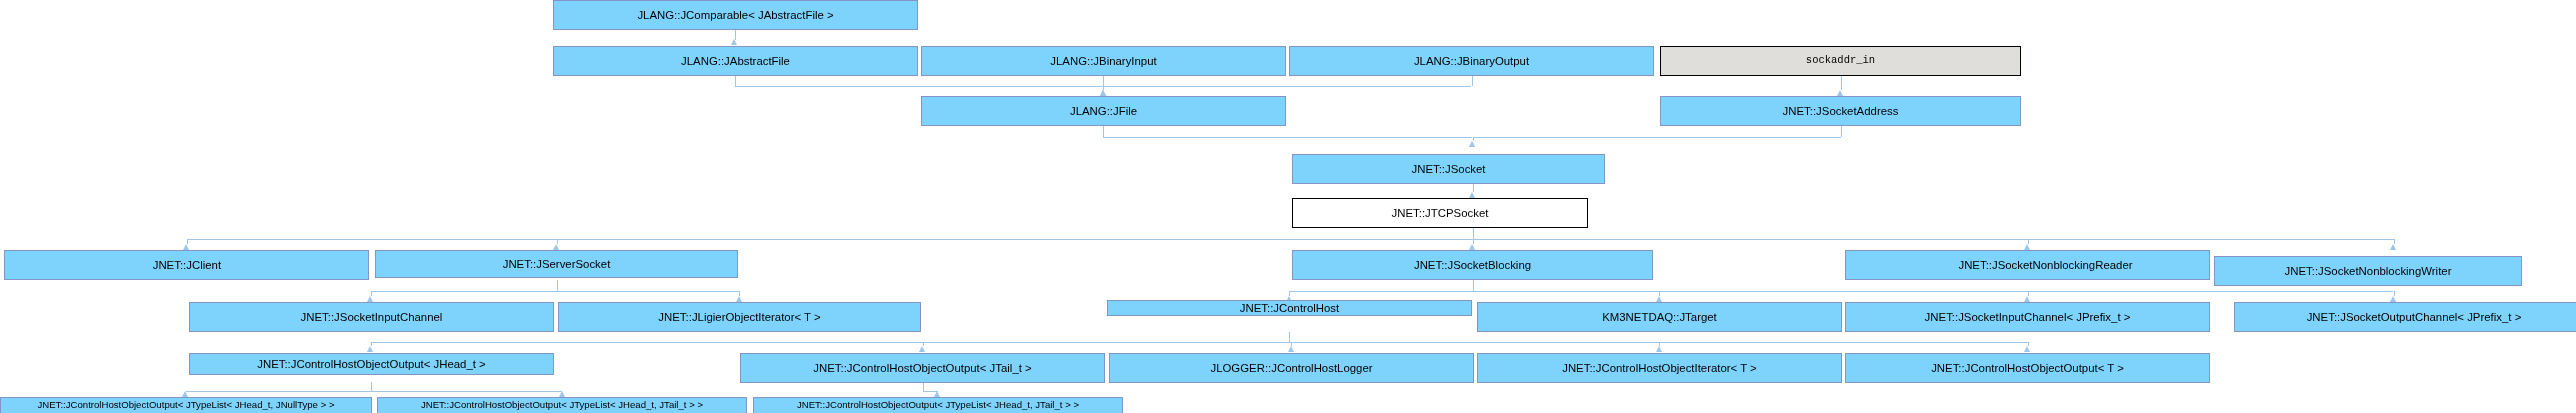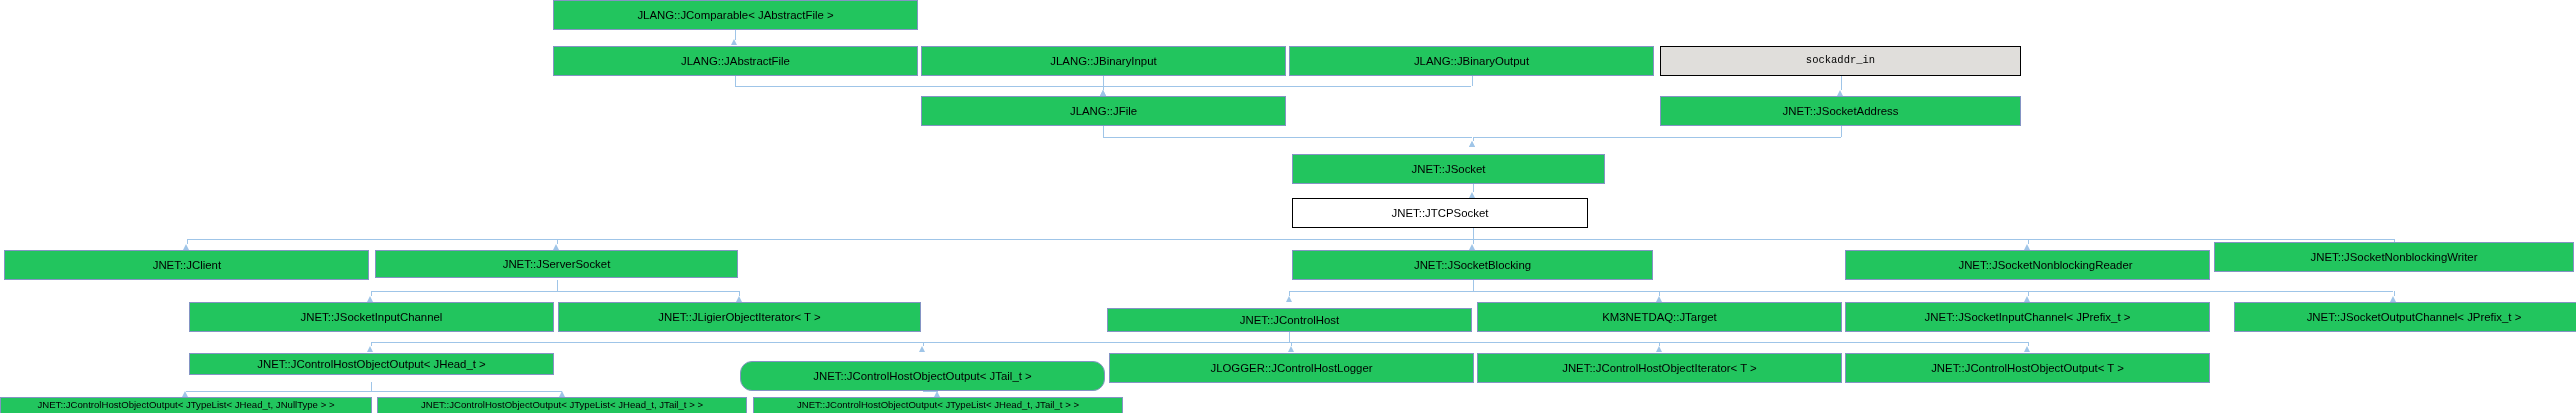--- a/index.html
+++ b/index.html
@@ -14,21 +14,21 @@
     position: relative;
     width: 2576px;
     height: 414px;
     background: #ffffff;
     overflow: hidden;
   }
   .node {
     position: absolute;
     box-sizing: border-box;
     border: 0.9px solid #8494c4;
-    background: #22c55e;
+    background: #7dd3fc;
     color: #000000;
     display: flex;
     align-items: center;
     justify-content: center;
     text-align: center;
     font-size: 11.4px;
     line-height: 1.1;
     white-space: nowrap;
     overflow: hidden;
     font-family: "Liberation Sans", sans-serif;
@@ -145,29 +145,29 @@
       <div class="node" style="left: 1289px; top: 46px; width: 365px; height: 30px;">JLANG::JBinaryOutput</div>
       <div class="node external" style="left: 1660px; top: 46px; width: 361px; height: 30px;">sockaddr_in</div>
       <div class="node" style="left: 921px; top: 96px; width: 365px; height: 30px;">JLANG::JFile</div>
       <div class="node" style="left: 1660px; top: 96px; width: 361px; height: 30px;">JNET::JSocketAddress</div>
       <div class="node" style="left: 1292px; top: 154px; width: 313px; height: 30px;">JNET::JSocket</div>
       <div class="node current" style="left: 1292px; top: 198px; width: 296px; height: 30px;">JNET::JTCPSocket</div>
       <div class="node" style="left: 4.4px; top: 250px; width: 365px; height: 30px;">JNET::JClient</div>
       <div class="node" style="left: 375px; top: 250px; width: 363px; height: 28px;">JNET::JServerSocket</div>
       <div class="node" style="left: 1292px; top: 250px; width: 361px; height: 30px;">JNET::JSocketBlocking</div>
       <div class="node" style="left: 1845px; top: 250px; width: 365px; height: 30px; padding-left: 36px;">JNET::JSocketNonblockingReader</div>
-      <div class="node" style="left: 2214px; top: 242px; width: 360px; height: 30px;">JNET::JSocketNonblockingWriter</div>
+      <div class="node" style="left: 2214px; top: 256px; width: 308px; height: 30px;">JNET::JSocketNonblockingWriter</div>
       <div class="node" style="left: 189px; top: 302px; width: 365px; height: 30px;">JNET::JSocketInputChannel</div>
       <div class="node" style="left: 558px; top: 302px; width: 363px; height: 30px;">JNET::JLigierObjectIterator&lt; T &gt;</div>
-      <div class="node" style="left: 1107px; top: 308px; width: 365px; height: 24px;">JNET::JControlHost</div>
+      <div class="node" style="left: 1107px; top: 300px; width: 365px; height: 16px;">JNET::JControlHost</div>
       <div class="node" style="left: 1477px; top: 302px; width: 365px; height: 30px;">KM3NETDAQ::JTarget</div>
       <div class="node" style="left: 1845px; top: 302px; width: 365px; height: 30px;">JNET::JSocketInputChannel&lt; JPrefix_t &gt;</div>
       <div class="node" style="left: 2214px; top: 302px; width: 360px; height: 30px; margin-left: 20px;">JNET::JSocketOutputChannel&lt; JPrefix_t &gt;</div>
       <div class="node" style="left: 189px; top: 353px; width: 365px; height: 22px;">JNET::JControlHostObjectOutput&lt; JHead_t &gt;</div>
-      <div class="node" style="left: 740px; top: 361px; width: 365px; height: 30px; border-radius: 12px;">JNET::JControlHostObjectOutput&lt; JTail_t &gt;</div>
+      <div class="node" style="left: 740px; top: 353px; width: 365px; height: 30px;">JNET::JControlHostObjectOutput&lt; JTail_t &gt;</div>
       <div class="node" style="left: 1109px; top: 353px; width: 365px; height: 30px;">JLOGGER::JControlHostLogger</div>
       <div class="node" style="left: 1477px; top: 353px; width: 365px; height: 30px;">JNET::JControlHostObjectIterator&lt; T &gt;</div>
       <div class="node" style="left: 1845px; top: 353px; width: 365px; height: 30px;">JNET::JControlHostObjectOutput&lt; T &gt;</div>
       <div class="node" style="left: 0px; top: 397px; width: 372px; height: 16.7px; font-size: 9.6px;">JNET::JControlHostObjectOutput&lt; JTypeList&lt; JHead_t, JNullType &gt; &gt;</div>
       <div class="node" style="left: 377px; top: 397px; width: 370px; height: 16.7px; font-size: 9.6px;">JNET::JControlHostObjectOutput&lt; JTypeList&lt; JHead_t, JTail_t &gt; &gt;</div>
       <div class="node" style="left: 753px; top: 397px; width: 370px; height: 16.7px; font-size: 9.6px;">JNET::JControlHostObjectOutput&lt; JTypeList&lt; JHead_t, JTail_t &gt; &gt;</div>
     </div>
 </div>
 
 

